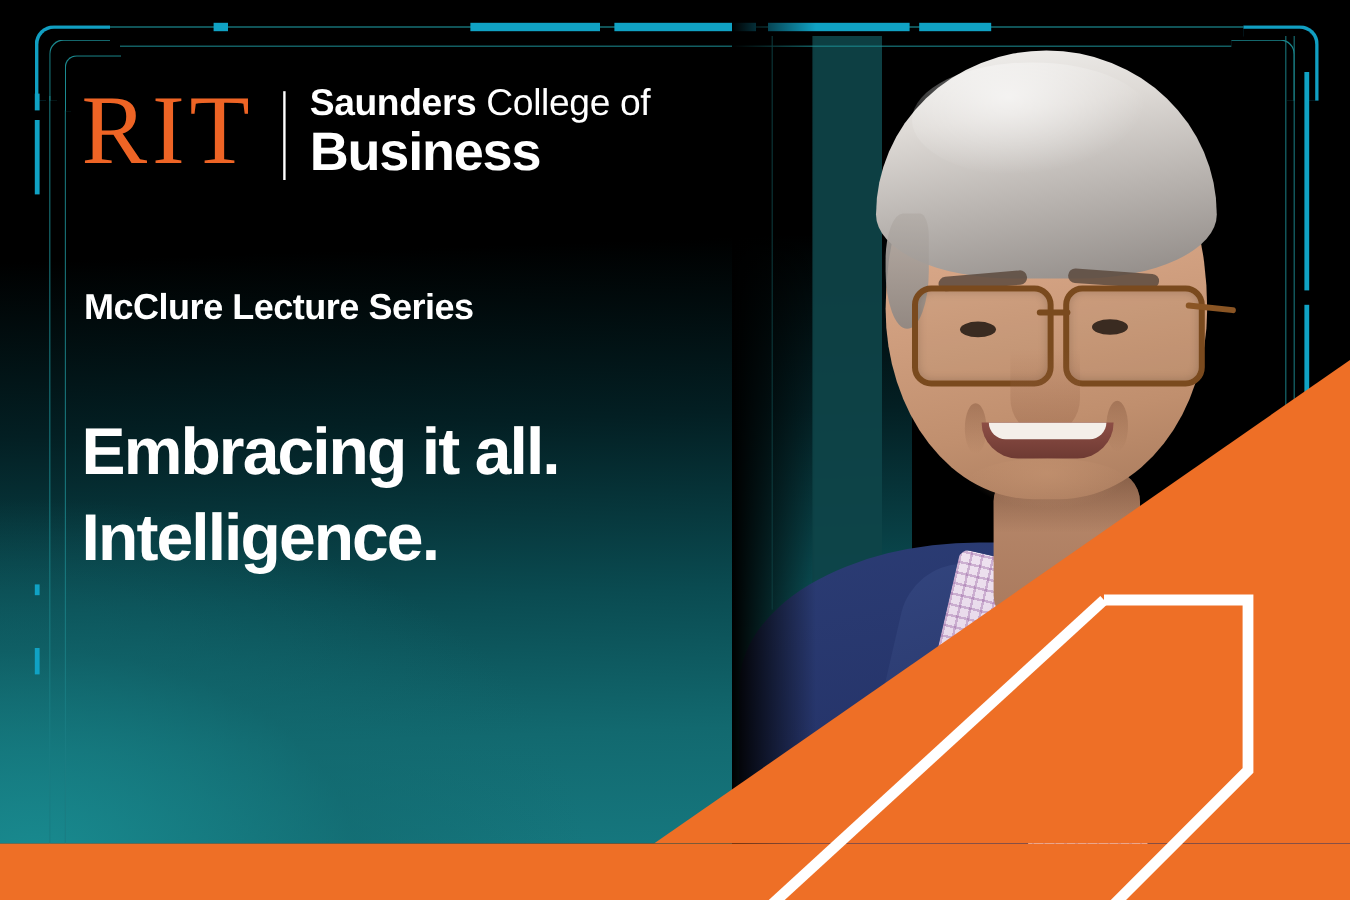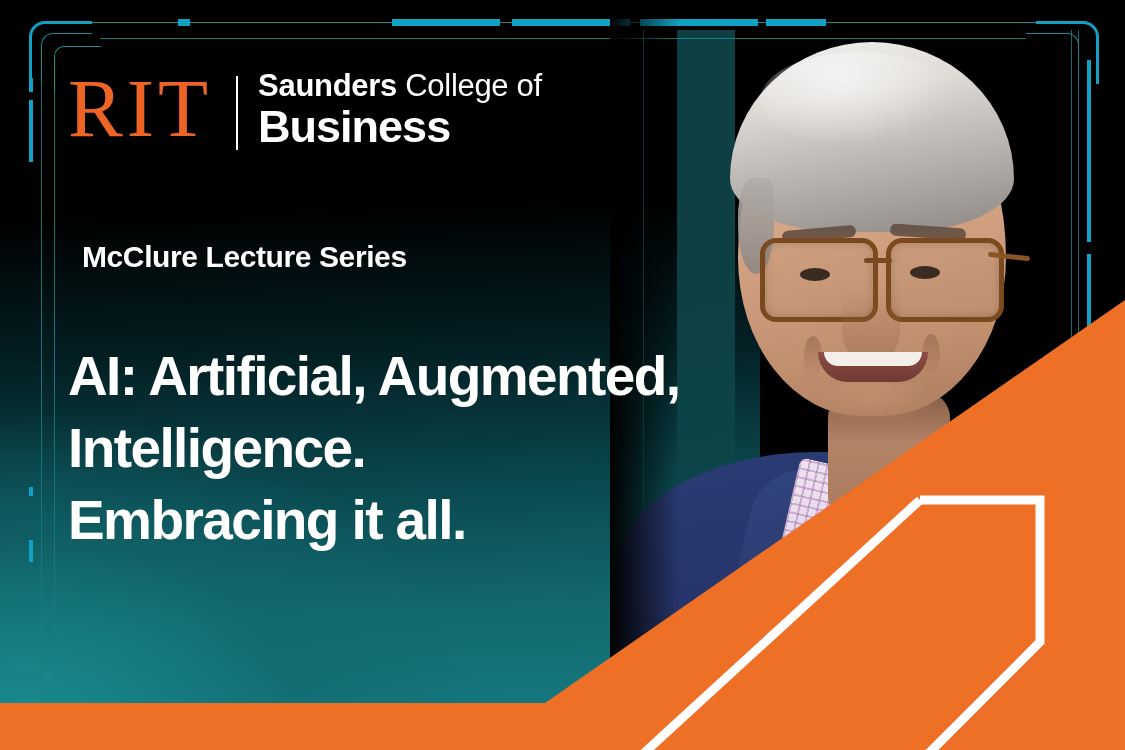--- a/index.html
+++ b/index.html
@@ -125,21 +125,21 @@
   
   .logo{position:absolute;left:68px;top:68px;display:flex;align-items:flex-end;}
   .logo-rit{font-family:"Liberation Serif",serif;font-size:82px;line-height:82px;color:#ee6425;
     font-weight:400;letter-spacing:4px;}
   .logo-div{width:2px;height:74px;background:#fff;margin:0 20px 0 24px;}
   .logo-txt{color:#fff;}
   .logo-l1{font-size:31px;line-height:34px;letter-spacing:-.3px;font-weight:400;}
   .logo-l1 b{font-weight:700;}
   .logo-l2{font-size:45px;line-height:47px;font-weight:700;letter-spacing:-1px;}
 
-  .eyebrow{position:absolute;left:70px;top:240px;color:#fff;font-size:30px;font-weight:700;letter-spacing:-.4px;margin-left:12px;}
+  .eyebrow{position:absolute;left:70px;top:240px;color:#fff;font-size:30px;font-weight:700;letter-spacing:-.4px;}
   .headline{position:absolute;left:68px;top:340px;width:700px;color:#fff;font-size:55px;
     line-height:72px;font-weight:700;letter-spacing:-1.6px;}
   .headline div{white-space:nowrap;}
 </style>
 </head>
 <body>
 
 <div id="poster">
 
   <div class="bg-base"></div>
@@ -224,18 +224,17 @@
     <div class="logo-rit">RIT</div>
     <div class="logo-div"></div>
     <div class="logo-txt">
       <div class="logo-l1"><b>Saunders</b><span> College of</span></div>
       <div class="logo-l2">Business</div>
     </div>
   </div>
 
   <div class="eyebrow">McClure Lecture Series</div>
   <div class="headline">
-    <div>AI: Artificial, Augmented,</div>
+    <div>Embracing it all.</div>
     <div>Intelligence.</div>
-    <div>Embracing it all.</div>
   </div>
 
 </div>
 
 </body></html>

